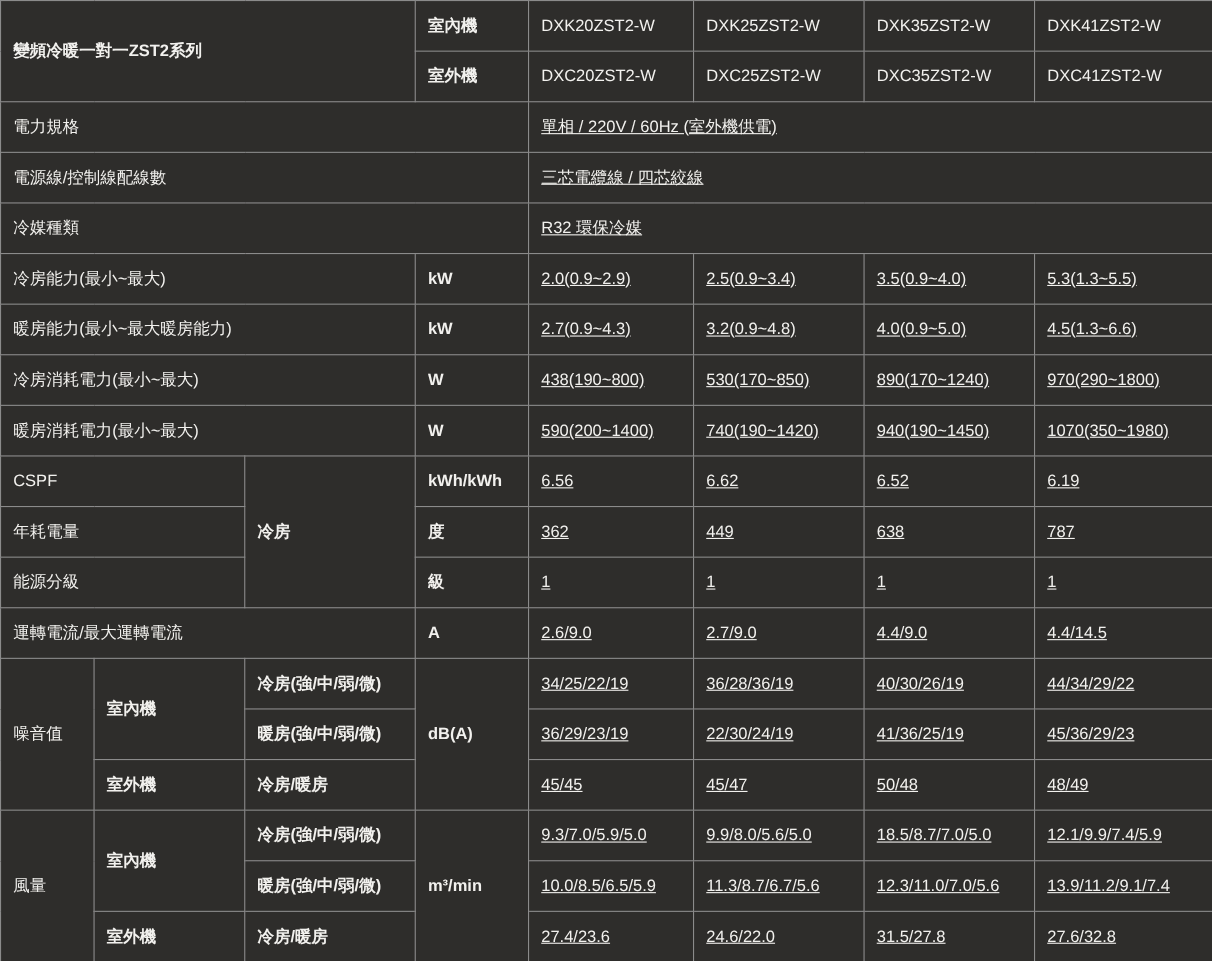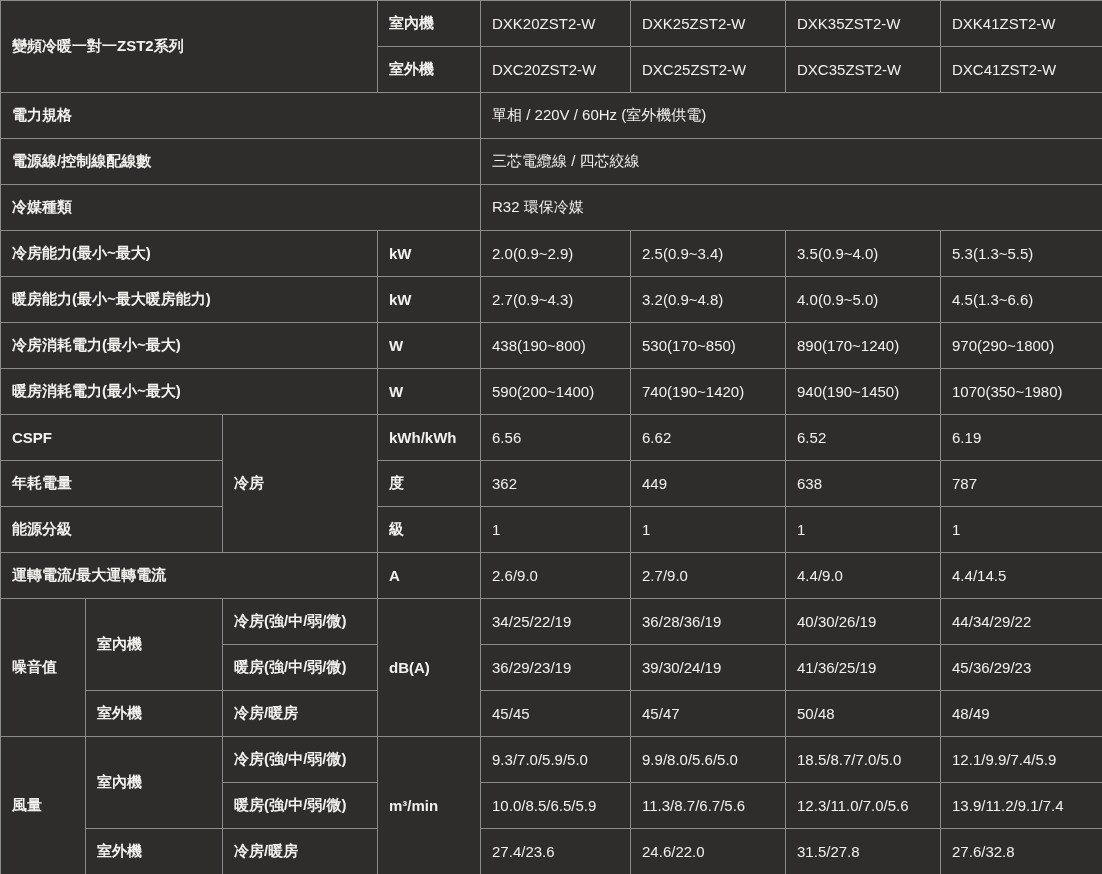--- a/index.html
+++ b/index.html
@@ -15,24 +15,24 @@
     border: 1px solid #8b8b8b;
     background: #2e2d2b;
     color: #f2f1ee;
     font-size: 15px;
     padding: 0 6px 0 11px;
     vertical-align: middle;
     white-space: nowrap;
     overflow: hidden;
   }
   tr.r { height: 46px; }
-  .blue { color: #55a6da; font-weight: bold; }
+  .blue { color: #55a6da; font-weight: normal; }
   .wbold { font-weight: bold; color: #f2f1ee; }
   .model { color: #e5e636; font-weight: normal; }
-  .val { font-weight: normal; color: #f2f1ee; }
+  .val { font-weight: normal; color: #f2f1ee; text-decoration: underline; }
   .valpad { padding-left: 13px; }
 </style>
 </head>
 <body>
 
 <table class="spec">
   <colgroup>
     <col style="width:85px">
       <col style="width:137px">
       <col style="width:155px">
@@ -147,21 +147,21 @@
     <td class="wbold">冷房(強/中/弱/微)</td>
     <td rowspan="3" class="wbold">dB(A)</td>
     <td class="val valpad">34/25/22/19</td>
     <td class="val valpad">36/28/36/19</td>
     <td class="val valpad">40/30/26/19</td>
     <td class="val valpad">44/34/29/22</td>
   </tr>
   <tr class="r">
     <td class="wbold">暖房(強/中/弱/微)</td>
     <td class="val valpad">36/29/23/19</td>
-    <td class="val valpad">39/30/24/19</td>
+    <td class="val valpad">22/30/24/19</td>
     <td class="val valpad">41/36/25/19</td>
     <td class="val valpad">45/36/29/23</td>
   </tr>
   <tr class="r">
     <td class="wbold">室外機</td>
     <td class="wbold">冷房/暖房</td>
     <td class="val valpad">45/45</td>
     <td class="val valpad">45/47</td>
     <td class="val valpad">50/48</td>
     <td class="val valpad">48/49</td>

